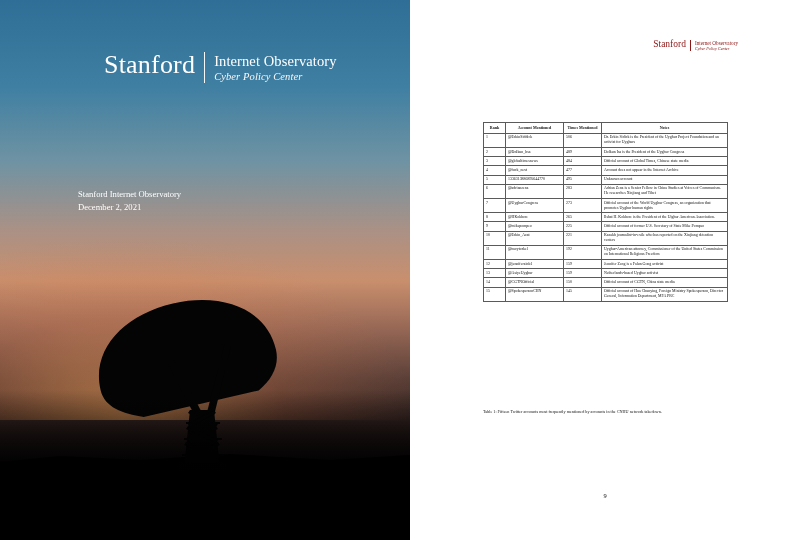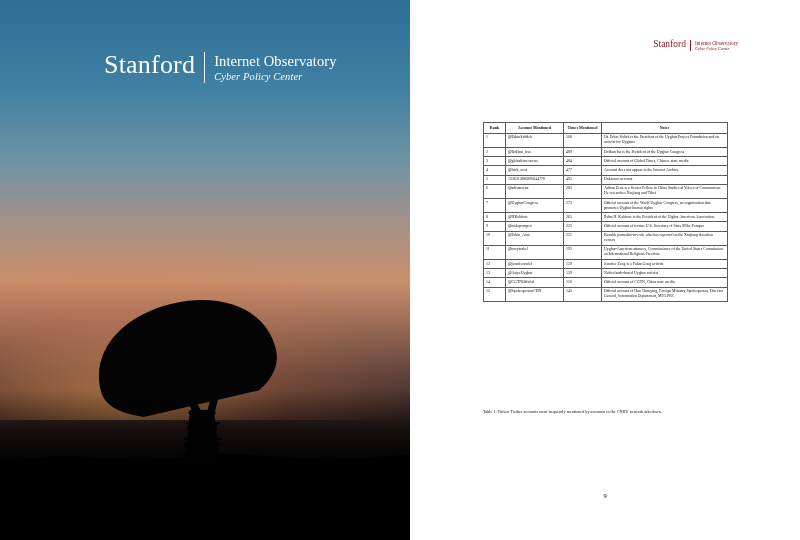--- a/index.html
+++ b/index.html
@@ -260,20 +260,22 @@
       <div class="brand-stanford">Stanford</div>
       <div class="brand-divider"></div>
       <div class="brand-lines">
         <div class="brand-l1">Internet Observatory</div>
         <div class="brand-l2">Cyber Policy Center</div>
       </div>
     </div>
 
 
     <div class="cover-authors">
+      <div>Stanford Internet Observatory</div>
+      <div>December 2, 2021</div>
     </div>
   </div>
 
   <div class="content">
 
     <div class="mini-brand">
       <div class="mini-stanford">Stanford</div>
       <div class="mini-divider"></div>
       <div class="mini-lines">
         <div class="mini-l1">Internet Observatory</div>

